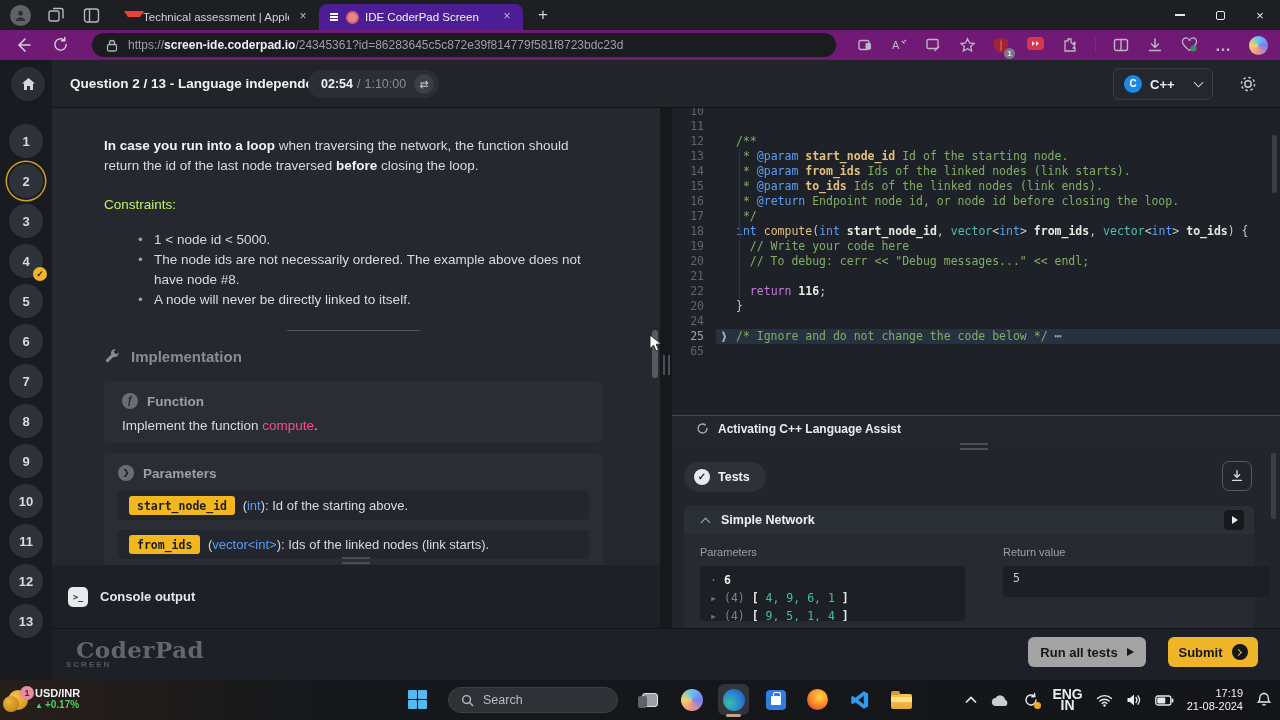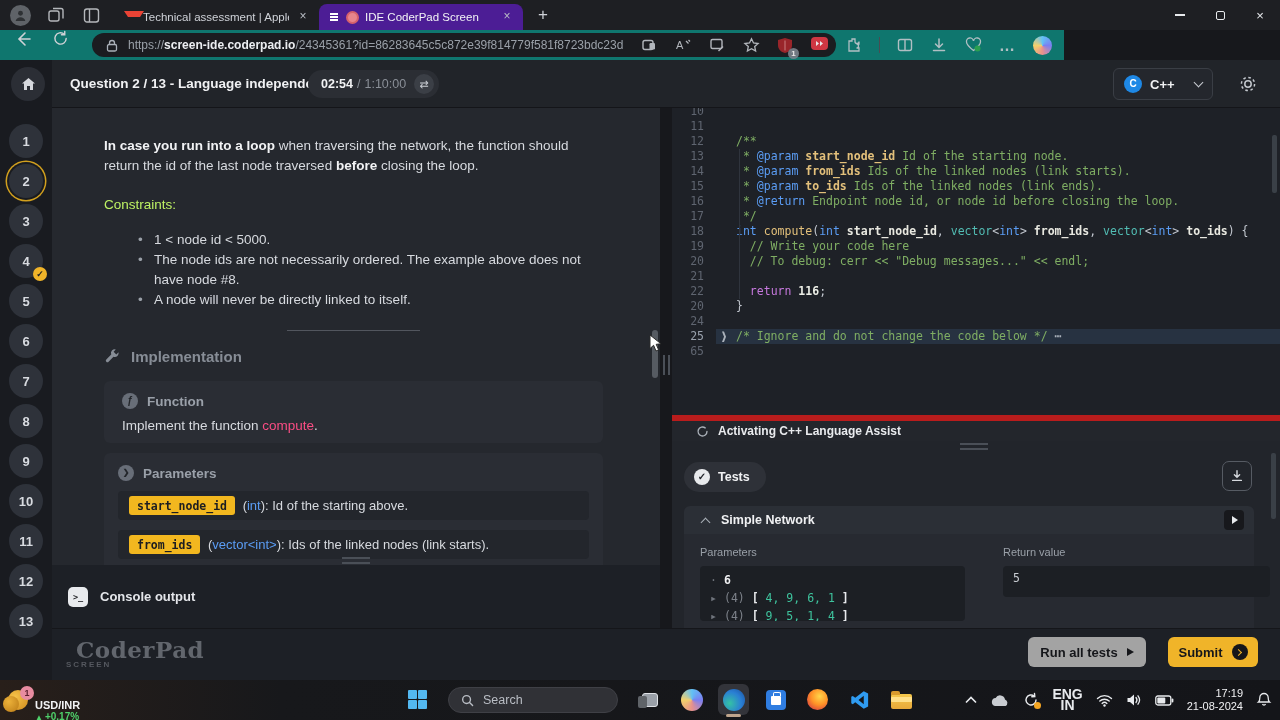--- a/index.html
+++ b/index.html
@@ -21,21 +21,21 @@
   .cpfav{width:14px;height:14px;border-radius:3px;background:#f2a33c;position:relative}
   .cpfav:before{content:"";position:absolute;left:3px;top:3px;width:8px;height:2px;background:#fff;box-shadow:0 3px 0 #fff,0 6px 0 #fff}
   .recfav{width:13px;height:13px;border-radius:50%;background:#e8848c;border:2px solid #d6626c;margin-left:5px}
   .newtab{width:24px;height:24px;margin-left:8px;font-size:17px;color:#cfd2d8;text-align:center;line-height:23px;border-radius:50%}
   .winctl{position:absolute;right:0;top:0;height:30px;display:flex}
   .winctl>span{width:40px;height:30px;display:flex;align-items:center;justify-content:center;color:#e8eaed}
   .minbar{width:10px;height:1.5px;background:#e8eaed}
   .maxbox{width:9px;height:9px;border:1.2px solid #e8eaed;border-radius:2px}
   .xglyph{font-size:13px}
 
-  .toolbar{position:absolute;left:0;top:30px;width:1064px;height:30px;background:#0f766e;display:flex;}
+  .toolbar{position:absolute;left:0;top:30px;width:1280px;height:30px;background:#701a75;display:flex;align-items:center}
   .navbtn{width:18px;height:18px;margin-left:14px;color:#cfd2d6}
   .omnibox{position:absolute;left:92px;top:3px;width:744px;height:24px;border-radius:12px;background:#1b1c20;display:flex;align-items:center;font-size:12px;color:#9aa0a8}
   .omnibox .host{color:#eceef1;font-weight:bold}
   .tb-icons{position:absolute;right:0;top:0;height:30px;display:flex;align-items:center;gap:17px;padding-right:12px}
   .tbi{width:17px;height:17px;opacity:.9;position:relative}
   .tbdiv{width:1px;height:16px;background:#4a4c52}
   .badge1{position:absolute;right:-5px;bottom:-5px;background:#7a828c;color:#fff;font-size:8px;width:11px;height:11px;border-radius:50%;text-align:center;line-height:11px;font-weight:bold}
   .copilot{width:19px;height:19px;border-radius:50%;background:conic-gradient(#62c1f5,#7a7ff2,#e8918c,#f2d06b,#62c1f5)}
 
   
@@ -114,21 +114,21 @@
   .ret{color:#c678dd}.num{color:#eceee6;font-weight:bold}
   .cl.fold:after{content:"";position:absolute;left:44px;right:0;top:0;bottom:0;background:rgba(62,88,126,.30)}
   .cl.fold .g{color:#9aa2ad}
   .foldch{width:12px;color:#aab1ba;font-size:10px;text-align:center;z-index:2;transform:scaleY(1.3)}
   .cl.fold .c{padding-left:6px;z-index:2}
   .ell{color:#aab1ba;margin-left:7px;letter-spacing:1px;font-weight:bold}
   .indentguide{position:absolute;left:67px;top:41px;width:1px;height:150px;background:#2f343d}
   .edscroll{position:absolute;right:3px;top:27px;width:5px;height:58px;border-radius:2px;background:#3a4047}
 
   
-  .statusrow{position:absolute;left:672px;top:415px;width:608px;height:26px;background:#23262c;border-top:6px solid #b91c1c;display:flex;align-items:center;gap:9px;padding-left:24px}
+  .statusrow{position:absolute;left:672px;top:415px;width:608px;height:26px;background:#23262c;border-top:1px solid #b91c1c;display:flex;align-items:center;gap:9px;padding-left:24px}
   .statusrow .txt{font-size:12px;font-weight:bold;color:#e9ebee}
   .tests{position:absolute;left:672px;top:441px;width:608px;height:187px;background:#22252b;overflow:hidden}
   .tests-handle{position:absolute;left:288px;top:2px}
   .testpill{position:absolute;left:12px;top:21px;height:30px;border-radius:15px;background:#2e3138;display:flex;align-items:center;gap:8px;padding:0 16px 0 10px}
   .checkcircle{width:16px;height:16px;border-radius:50%;background:#e8eaed;color:#22252b;font-size:10px;font-weight:bold;text-align:center;line-height:16px}
   .testpill .lbl{font-size:12.5px;font-weight:bold;color:#f0f1f3}
   .dlbtn{position:absolute;right:28px;top:20px;width:30px;height:30px;border:1.5px solid #565b63;border-radius:7px;display:flex;align-items:center;justify-content:center}
   .group{position:absolute;left:12px;top:65px;width:570px}
   .grouphead{height:28px;background:#2b2f36;border-radius:6px 6px 0 0;display:flex;align-items:center;padding:0 10px;gap:12px}
   .chevup{width:7px;height:7px;border-right:1.6px solid #aab0b8;border-bottom:1.6px solid #aab0b8;transform:rotate(-135deg);margin-top:4px;margin-left:8px}
@@ -147,21 +147,21 @@
   .tnum{color:#3ec39d}
   .sval{color:#f0f1f3;font-weight:bold}
   .testscroll{position:absolute;right:4px;top:12px;width:5px;height:66px;border-radius:2px;background:#3a4047}
 
   
   .taskbar{position:absolute;left:0;top:680px;width:1280px;height:40px;background:linear-gradient(90deg,#281f1a 0%,#17181b 22%,#141519 100%);display:flex;align-items:center}
   .widget{position:absolute;left:8px;top:5px;display:flex;gap:7px}
   .coin{width:20px;height:20px;border-radius:50%;background:radial-gradient(circle at 35% 35%,#f6c34a,#cf8a1c);position:relative;margin-top:5px}
   .coin:before{content:"";position:absolute;left:-5px;top:6px;width:16px;height:16px;border-radius:50%;background:radial-gradient(circle at 35% 35%,#edb23a,#b97a16)}
   .wbadge{position:absolute;left:12px;top:-4px;width:14px;height:14px;border-radius:50%;background:#e88ca0;color:#5d1f2e;font-size:9px;font-weight:bold;text-align:center;line-height:14px}
-  .wtext .pair{font-size:11px;font-weight:bold;color:#f2f3f5;margin-top:14px}
+  .wtext .pair{font-size:11px;font-weight:bold;color:#f2f3f5;margin-top:2px}
   .wtext .chg{font-size:10px;color:#4fd16a;font-weight:bold}
   .wtext .up{color:#4fd16a;font-size:8px;margin-right:2px}
   .startbtn{position:absolute;left:408px;top:10px;width:19px;height:19px;display:grid;grid-template-columns:9px 9px;grid-template-rows:9px 9px;gap:1px}
   .startbtn b{background:#53b9f1;border-radius:1px}
   .searchpill{position:absolute;left:448px;top:7px;width:170px;height:26px;border-radius:13px;background:#303136;border:1px solid #3f4046;display:flex;align-items:center;gap:9px;padding:0 12px;color:#b9bdc4;font-size:12.5px}
   .tbicons{position:absolute;left:634px;top:4px;display:flex;gap:11px;align-items:center}
   .tbslot{width:31px;height:31px;border-radius:6px;display:flex;align-items:center;justify-content:center;position:relative}
   .tbslot.active{background:#33343a}
   .tbslot.active:after{content:"";position:absolute;left:8px;bottom:-2px;width:15px;height:3px;border-radius:2px;background:#bfa48c}
   .tview{width:16px;height:14px;border:1.6px solid #dfe2e6;border-radius:3px;position:relative;background:#9aa0a8}

